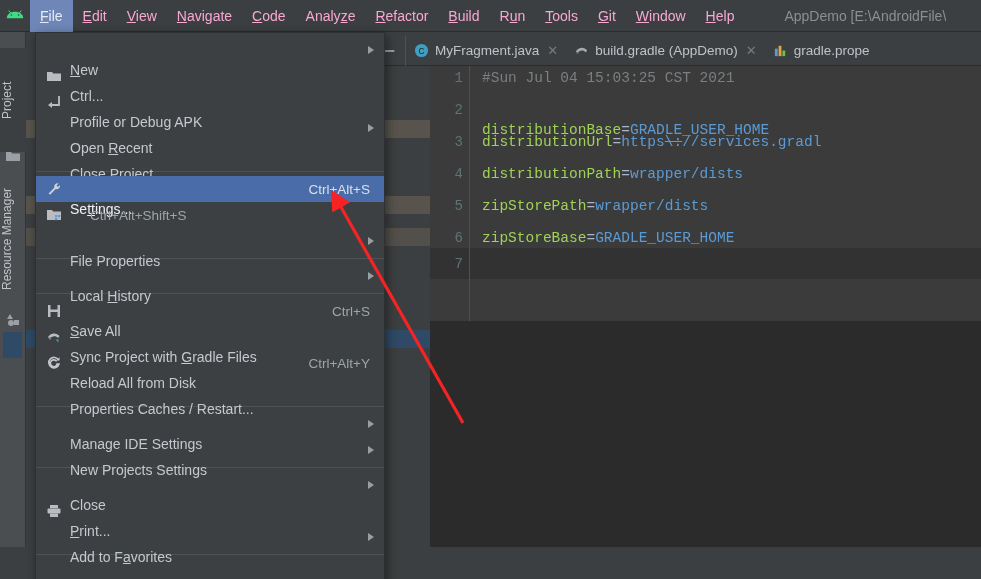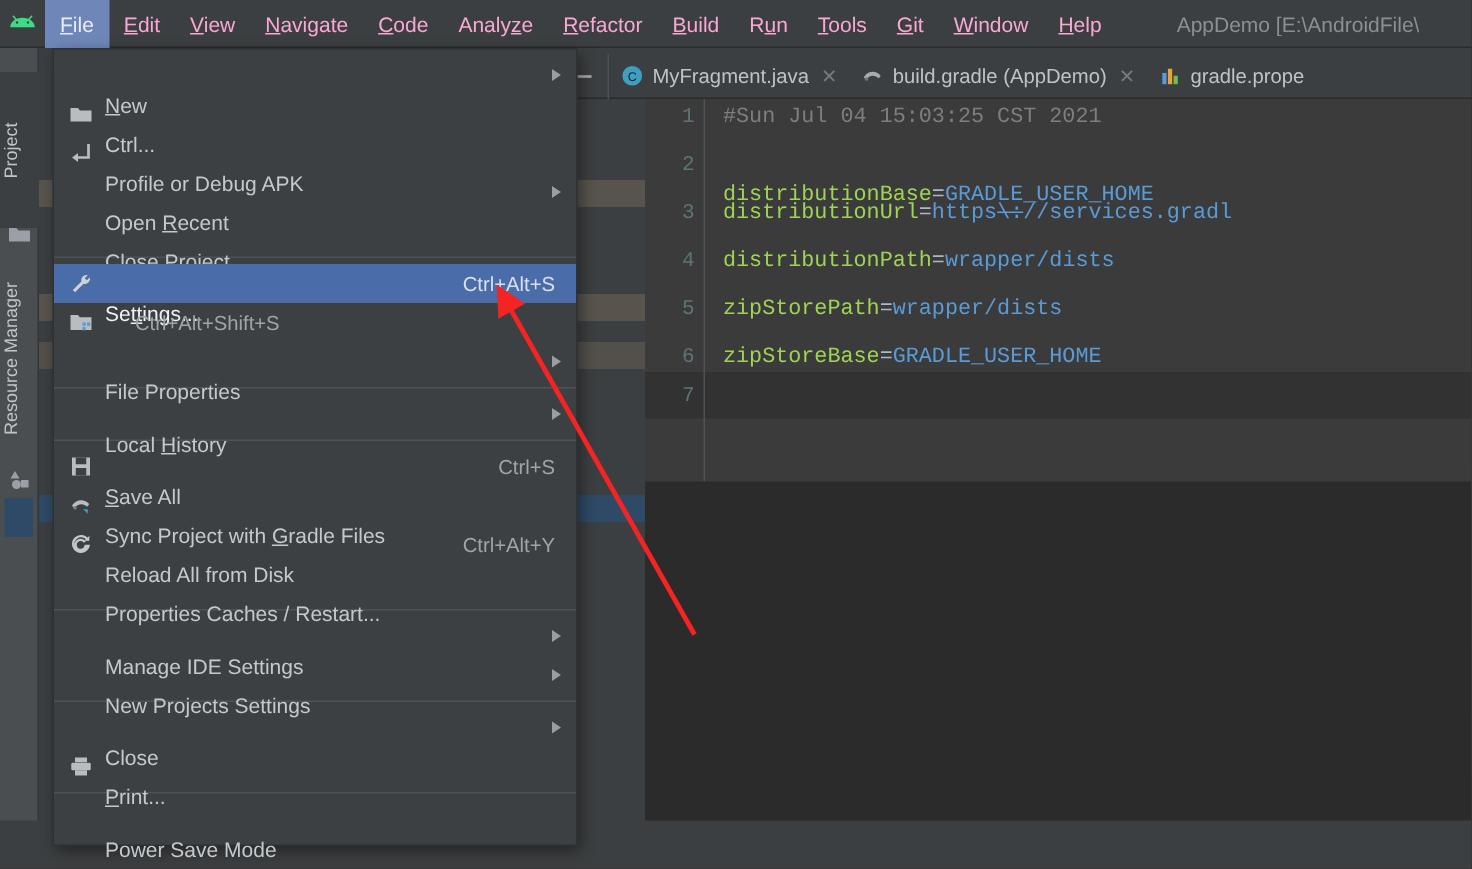--- a/index.html
+++ b/index.html
@@ -467,20 +467,24 @@
       <span class="arrow"></span>
     </div>
     <div class="mi">
       <span class="mi-icon"><svg viewBox="0 0 16 16" width="16" height="16">
           <rect x="4" y="2" width="8" height="3.2" fill="#b9bdc1"></rect>
           <rect x="1.5" y="5.5" width="13" height="5" rx="1" fill="#b9bdc1"></rect>
           <rect x="4" y="10.5" width="8" height="3.5" fill="#b9bdc1"></rect>
         </svg></span>
       <span class="mi-label"><u>P</u>rint...</span>
     </div>
+    <div class="mi">
+      <span class="mi-label">Add to F<u>a</u>vorites</span>
+      <span class="arrow"></span>
+    </div>
     <div class="msep"></div>
     <div class="mi">
       <span class="mi-label">Power Save Mode</span>
     </div>
   </div>
 
 <svg id="arrow">
   <defs>
     <marker id="ahead" markerWidth="7" markerHeight="7" refX="5.2" refY="3.2" orient="auto">
       <path d="M0,0 L6.4,3.2 L0,6.4 z" fill="#f52424"></path>

